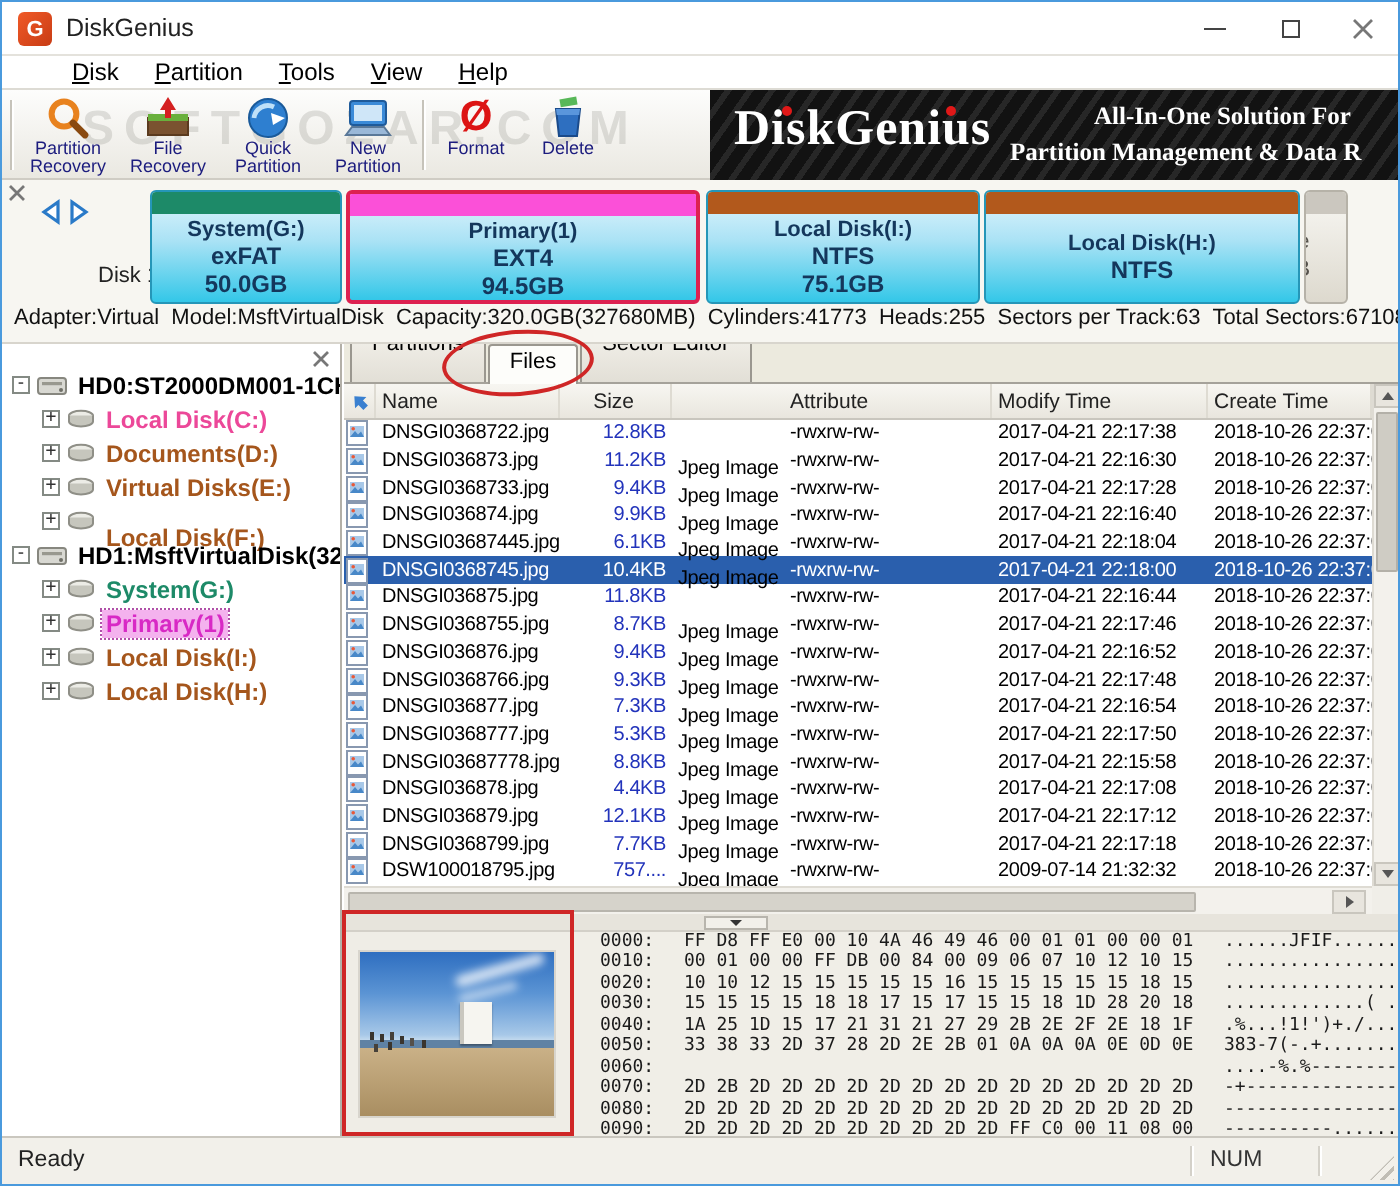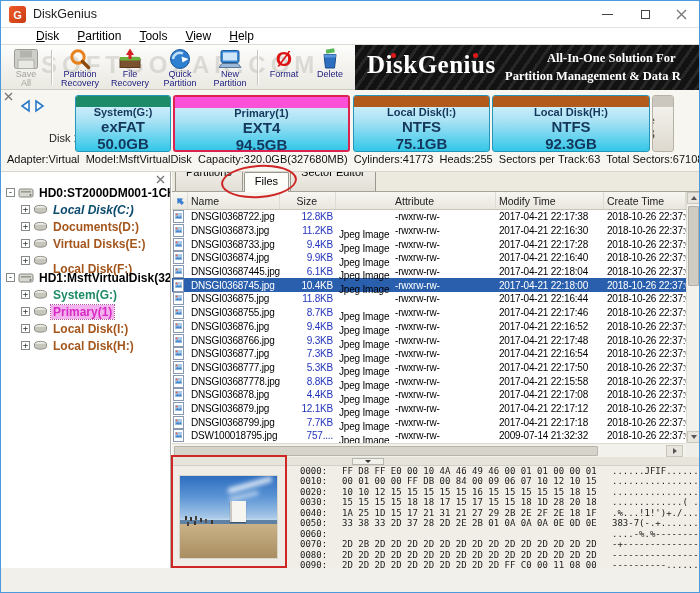--- a/index.html
+++ b/index.html
@@ -47,21 +47,21 @@
   #diskbar{position:absolute;left:0;top:89px;width:698px;height:82px;background:#f7f6f1;border-bottom:1px solid #d8d5cd;}
   #diskbar-close{position:absolute;left:3px;top:2px;}
   #nav-arrows{position:absolute;left:16px;top:9px;}
   #disk-label{position:absolute;left:16px;top:42px;font-size:11px;color:#222;padding-left:32px;}
   .pt-block{position:absolute;top:5px;height:57px;border:1px solid #2596b8;border-radius:3px;overflow:hidden;background:linear-gradient(180deg,#e3f5fd 0%,#a9e2f5 45%,#33c7e8 100%);}
   .pt-block.selected{border:2px solid #dd2150;}
   .pt-head{height:11px;}
   .pt-body{position:relative;height:44px;display:flex;align-items:center;justify-content:center;overflow:hidden;}
   .pt-text{width:100%;text-align:center;color:#14375c;font-weight:bold;}
   .pt-name{font-size:11px;}
-  .pt-fs,.pt-size{font-size:15px;}
+  .pt-fs,.pt-size{font-size:12px;}
   .pt-block.free{background:linear-gradient(#f8f7f3,#ddd9ce);border-color:#b6b2a8;}
   .pt-block.free .pt-text{position:absolute;right:18px;top:50%;transform:translateY(-50%);width:max-content;text-align:right;color:#55524c;font-weight:normal;font-size:9.5px;font-family:Liberation Mono, monospace;}
   #adapter-line{position:absolute;left:6px;top:63px;font-size:11px;white-space:pre;color:#111;}
   
   #main{position:absolute;left:0;top:171px;width:698px;height:396px;background:#fff;}
   #treepanel{position:absolute;left:0;top:0;width:170px;height:396px;border-right:1px solid #b3b0a8;background:#fff;overflow:hidden;padding-top:12px;}
   #tree-close{position:absolute;right:5px;top:3px;}
   .tree-row{height:17px;display:flex;align-items:center;white-space:nowrap;}
   .exp-box{flex:0 0 auto;width:9px;height:9px;border:1px solid #848a84;background:#fff;font-size:9px;line-height:7px;text-align:center;color:#333;margin-right:3px;font-family:"DejaVu Sans Mono",monospace;}
   .tree-ico{flex:0 0 auto;margin-right:3px;display:flex;}
@@ -160,31 +160,20 @@
       <div class="menu-item"><u>D</u>isk</div>
       <div class="menu-item"><u>P</u>artition</div>
       <div class="menu-item"><u>T</u>ools</div>
       <div class="menu-item"><u>V</u>iew</div>
       <div class="menu-item"><u>H</u>elp</div>
     </div>
 
   <div id="toolbar">
     <div id="watermark">SOFTGOZAR.COM</div>
     <div id="toolbar-buttons">
-        <div class="tb-btn disabled">
-          <span class="tb-ico">
-            <svg width="26" height="22">
-              <rect x="1.5" y="1.5" width="23" height="19" rx="2" fill="#cfcfca" stroke="#9b9b95"></rect>
-              <rect x="7" y="2.5" width="12" height="7" fill="#b4b4ae"></rect>
-              <rect x="5" y="12" width="16" height="8.5" fill="#e9e9e4" stroke="#b0b0aa"></rect>
-            </svg>
-          </span>
-          <div class="tb-label">Save
-All</div>
-        </div>
         <div class="tb-sep"></div>
         <div class="tb-btn w1">
           <span class="tb-ico">
             <svg width="26" height="22">
               <circle cx="11" cy="9" r="6.2" fill="none" stroke="#e8821e" stroke-width="3"></circle>
               <line x1="15.5" y1="13.5" x2="21.5" y2="19.5" stroke="#8a4a10" stroke-width="3.4" stroke-linecap="round"></line>
             </svg>
           </span>
           <div class="tb-label">Partition
 Recovery</div>
@@ -290,21 +279,20 @@
               <div class="pt-size">75.1GB</div>
             </div>
           </div>
         </div>
         <div class="pt-block" style="left: 491px; width: 158px;">
           <div class="pt-head" style="background: rgb(178, 89, 28);"></div>
           <div class="pt-body">
             <div class="pt-text">
               <div class="pt-name">Local Disk(H:)</div>
               <div class="pt-fs">NTFS</div>
-              <div class="pt-size">92.3GB</div>
             </div>
           </div>
         </div>
         <div class="pt-block free" style="left: 651px; width: 22px;">
           <div class="pt-head" style="background: rgb(203, 199, 191);"></div>
           <div class="pt-body">
             <div class="pt-text">
               <div class="pt-name">Free</div>
               <div class="pt-size">8.1GB</div>
             </div>
@@ -331,21 +319,21 @@
           <span class="tree-label" style="color: rgb(0, 0, 0);">HD0:ST2000DM001-1CH16</span>
         </div>
         <div class="tree-row" style="padding-left: 20px;">
           <span class="exp-box">+</span>
           <span class="tree-ico">
             <svg width="15" height="11">
               <ellipse cx="7.5" cy="3.8" rx="6" ry="2.4" fill="#ecece6" stroke="#8f8f87"></ellipse>
               <path d="M1.5 3.8 L1.5 6.8 A6 2.4 0 0 0 13.5 6.8 L13.5 3.8" fill="#c6c6bd" stroke="#8f8f87"></path>
             </svg>
           </span>
-          <span class="tree-label" style="color: #0c4a6e; font-style: italic;">Local Disk(C:)</span>
+          <span class="tree-label" style="color: #ec4899;">Local Disk(C:)</span>
         </div>
         <div class="tree-row" style="padding-left: 20px;">
           <span class="exp-box">+</span>
           <span class="tree-ico">
             <svg width="15" height="11">
               <ellipse cx="7.5" cy="3.8" rx="6" ry="2.4" fill="#ecece6" stroke="#8f8f87"></ellipse>
               <path d="M1.5 3.8 L1.5 6.8 A6 2.4 0 0 0 13.5 6.8 L13.5 3.8" fill="#c6c6bd" stroke="#8f8f87"></path>
             </svg>
           </span>
           <span class="tree-label" style="color: rgb(165, 86, 28);">Documents(D:)</span>
@@ -834,17 +822,24 @@
             <div class="hx-row">
               <span class="hx-addr">0090:</span>
               <span class="hx-bytes">2D 2D 2D 2D 2D 2D 2D 2D 2D 2D FF C0 00 11 08 00</span>
               <span class="hx-ascii">----------......</span>
             </div>
           </div>
       </div>
     </div>
   </div>
 
+  <div id="statusbar">
+    <div id="status-left">Ready</div>
+    <div class="sb-sep" id="sbsep1"></div>
+    <div id="status-num">NUM</div>
+    <div class="sb-sep" id="sbsep2"></div>
+    <div id="sb-grip"></div>
+  </div>
 
   <div id="annot-ellipse"></div>
   <div id="annot-rect"></div>
 
 </div>
 
 </body></html>

